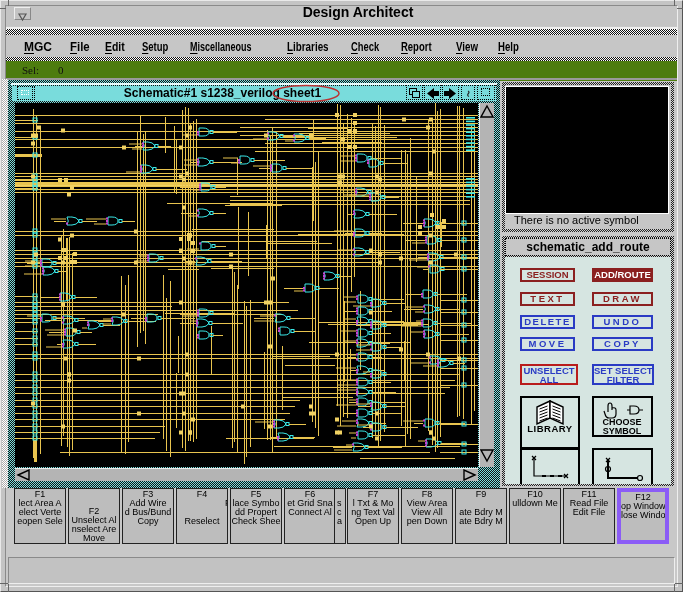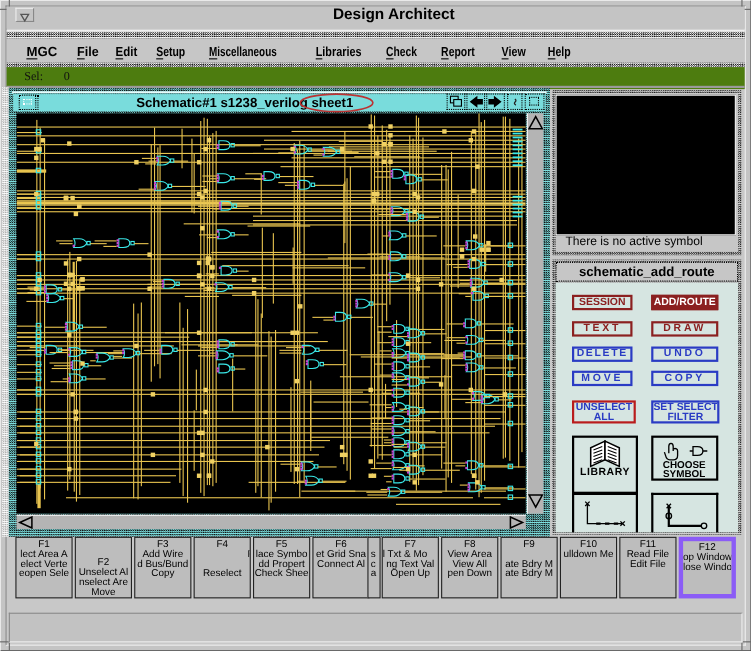--- a/index.html
+++ b/index.html
@@ -1127,21 +1127,21 @@
   </div>
 <div class="abs" style="left:284px;top:488px;width:52px;height:56px;background:#bdbdbd;border:1px solid #222;color:#000;overflow:hidden;">
     <div style="text-align:center;font-size:9px;line-height:9px;padding-top:1px;">F6</div>
     <div style="text-align:center;font-size:9px;line-height:9px;white-space:nowrap;overflow:hidden;">et Grid Sna</div>
     <div style="text-align:center;font-size:9px;line-height:9px;white-space:nowrap;overflow:hidden;">Connect Al</div>
     <div style="text-align:center;font-size:9px;line-height:9px;white-space:nowrap;overflow:hidden;"></div>
   </div>
 <div class="abs" style="left:334px;top:488px;width:12px;height:56px;background:#bdbdbd;border:1px solid #222;color:#000;font-size:9px;line-height:9px;text-align:left;padding:1px 0 0 2px;overflow:hidden;"><br>s<br>c<br>a</div>
 <div class="abs" style="left:347px;top:488px;width:52px;height:56px;background:#bdbdbd;border:1px solid #222;color:#000;overflow:hidden;">
     <div style="text-align:center;font-size:9px;line-height:9px;padding-top:1px;">F7</div>
-    <div style="text-align:left;font-size:9px;line-height:9px;white-space:nowrap;overflow:hidden;">l Txt &amp; Mo</div>
+    <div style="text-align:center;font-size:9px;line-height:9px;white-space:nowrap;overflow:hidden;">l Txt &amp; Mo</div>
     <div style="text-align:center;font-size:9px;line-height:9px;white-space:nowrap;overflow:hidden;">ng Text Val</div>
     <div style="text-align:center;font-size:9px;line-height:9px;white-space:nowrap;overflow:hidden;">Open Up</div>
   </div>
 <div class="abs" style="left:401px;top:488px;width:52px;height:56px;background:#bdbdbd;border:1px solid #222;color:#000;overflow:hidden;">
     <div style="text-align:center;font-size:9px;line-height:9px;padding-top:1px;">F8</div>
     <div style="text-align:center;font-size:9px;line-height:9px;white-space:nowrap;overflow:hidden;">View Area</div>
     <div style="text-align:center;font-size:9px;line-height:9px;white-space:nowrap;overflow:hidden;">View All</div>
     <div style="text-align:center;font-size:9px;line-height:9px;white-space:nowrap;overflow:hidden;">pen Down</div>
   </div>
 <div class="abs" style="left:455px;top:488px;width:52px;height:56px;background:#bdbdbd;border:1px solid #222;color:#000;overflow:hidden;">

